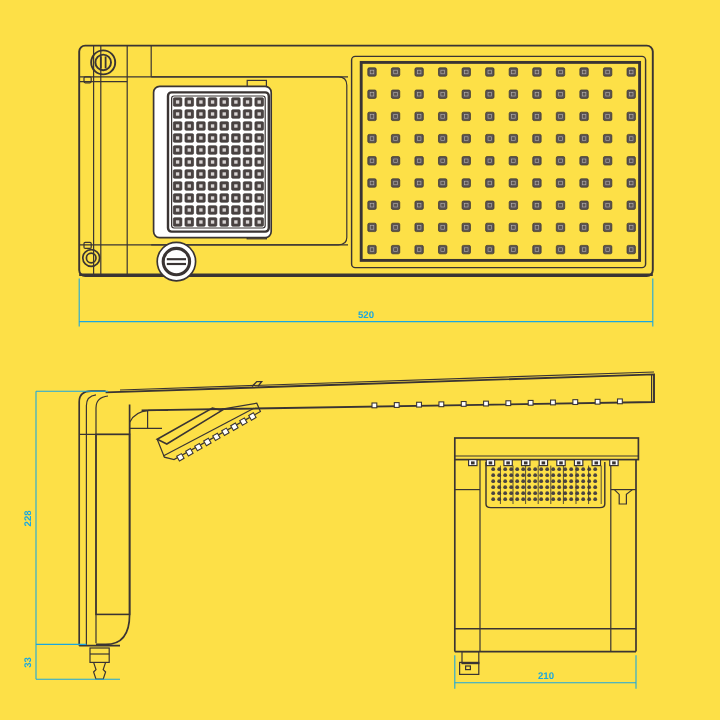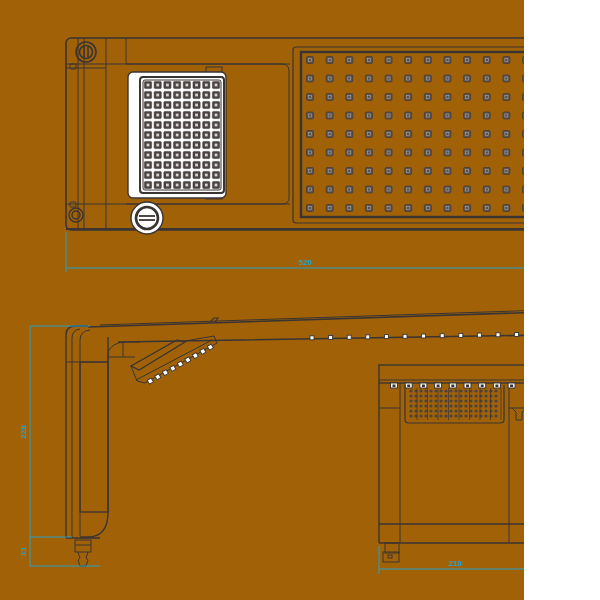--- a/index.html
+++ b/index.html
@@ -1,16 +1,16 @@
 <!DOCTYPE html>
 <html><head>
 <meta charset="utf-8">
 <style>
   html,body{margin:0;padding:0;background:#ffffff;}
-  #canvas{position:relative;width:524px;height:600px;background:#a16207;overflow:hidden;}
+  #canvas{position:relative;width:600px;height:600px;background:#fde047;overflow:hidden;}
   svg{position:absolute;left:0;top:0;}
   .dimlabel{font-family:"Liberation Sans",sans-serif;font-size:8px;fill:#1aa7e0;font-weight:bold;}
 </style>
 </head>
 <body>
 
 <div id="canvas">
 <svg width="600" height="600" viewBox="0 0 600 600" xmlns="http://www.w3.org/2000/svg">
   <g fill="none" stroke="#3a3433" stroke-width="1">
 

